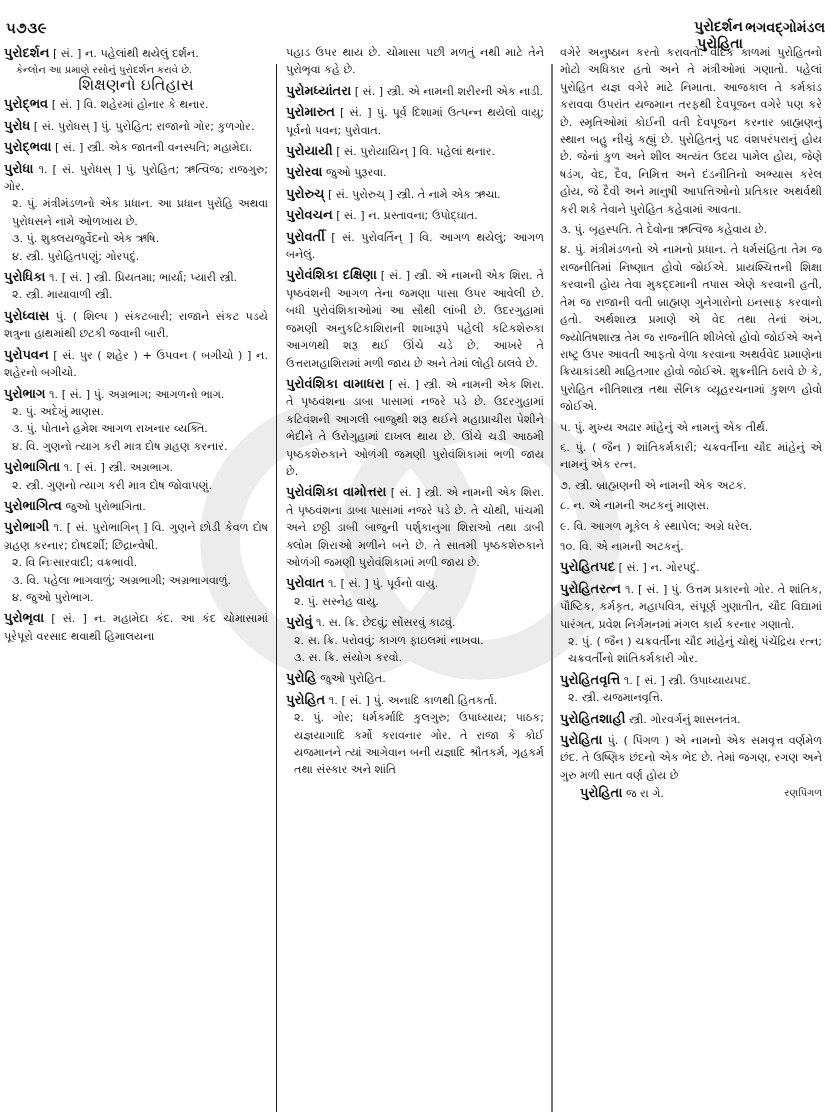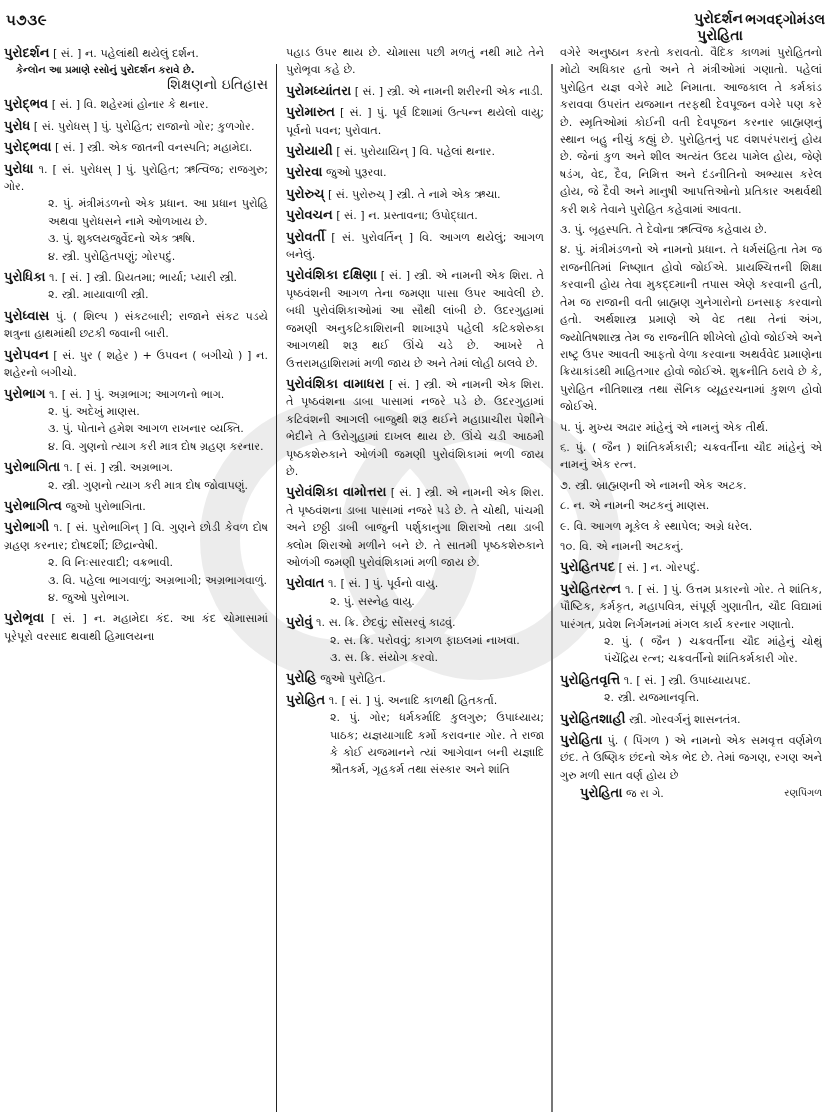--- a/index.html
+++ b/index.html
@@ -7,21 +7,21 @@
     width: 825px; height: 1112px; overflow: hidden;
     background: #ffffff; color: #111;
     font-family: "DejaVu Sans", sans-serif;
     position: relative;
   }
   .watermark {
     position: absolute; left: 200px; top: 330px; width: 420px; height: 420px;
     pointer-events: none; opacity: 0.07;
   }
   .header {
-    position: absolute; top: 8px; left: 0; width: 749px; height: 44px;
+    position: absolute; top: 16px; left: 0; width: 749px; height: 44px;
   }
   .page-no {
     position: absolute; left: 6px; top: 3px;
     font-weight: bold; font-size: 15px; letter-spacing: 0.5px;
   }
   .book-title {
     position: absolute; left: 0; width: 825px; top: 3px; text-align: right;
     font-weight: bold; font-size: 14px;
   }
   .guide {
@@ -41,25 +41,25 @@
   .rule {
     position: absolute; top: 20px; width: 1px; background: #222;
   }
   .rule.r1 { left: 276px; height: 1048px; }
   .rule.r2 { left: 551px; height: 1048px; background: #777; width: 2px; }
   .entry { margin: 0 0 3px 0; }
   .entry .head {
     font-weight: bold; font-size: 13px;
   }
   .entry .def { }
-  .entry .sub { padding-left: 8px; margin-left: 36px; }
+  .entry .sub { padding-left: 8px; }
   .quote {
-    font-size: 10px; padding-left: 12px; line-height: 15px; font-weight: bold;
-  }
-  .quote-src { font-size: 14px; text-align: right; line-height: 15px; }
+    font-size: 10px; padding-left: 12px; line-height: 15px;
+  }
+  .quote-src { font-size: 16px; text-align: center; line-height: 15px; }
   .verse { padding-left: 20px; }
   .verse .head { font-weight: bold; font-size: 13px; }
   .verse .src { float: right; font-size: 10px; margin-left: 36px; }
 </style>
 </head>
 <body>
 
 <svg class="watermark" viewBox="0 0 420 420">
   <circle cx="140" cy="210" r="120" fill="none" stroke="#000" stroke-width="40"></circle>
   <circle cx="280" cy="210" r="120" fill="none" stroke="#000" stroke-width="40"></circle>

